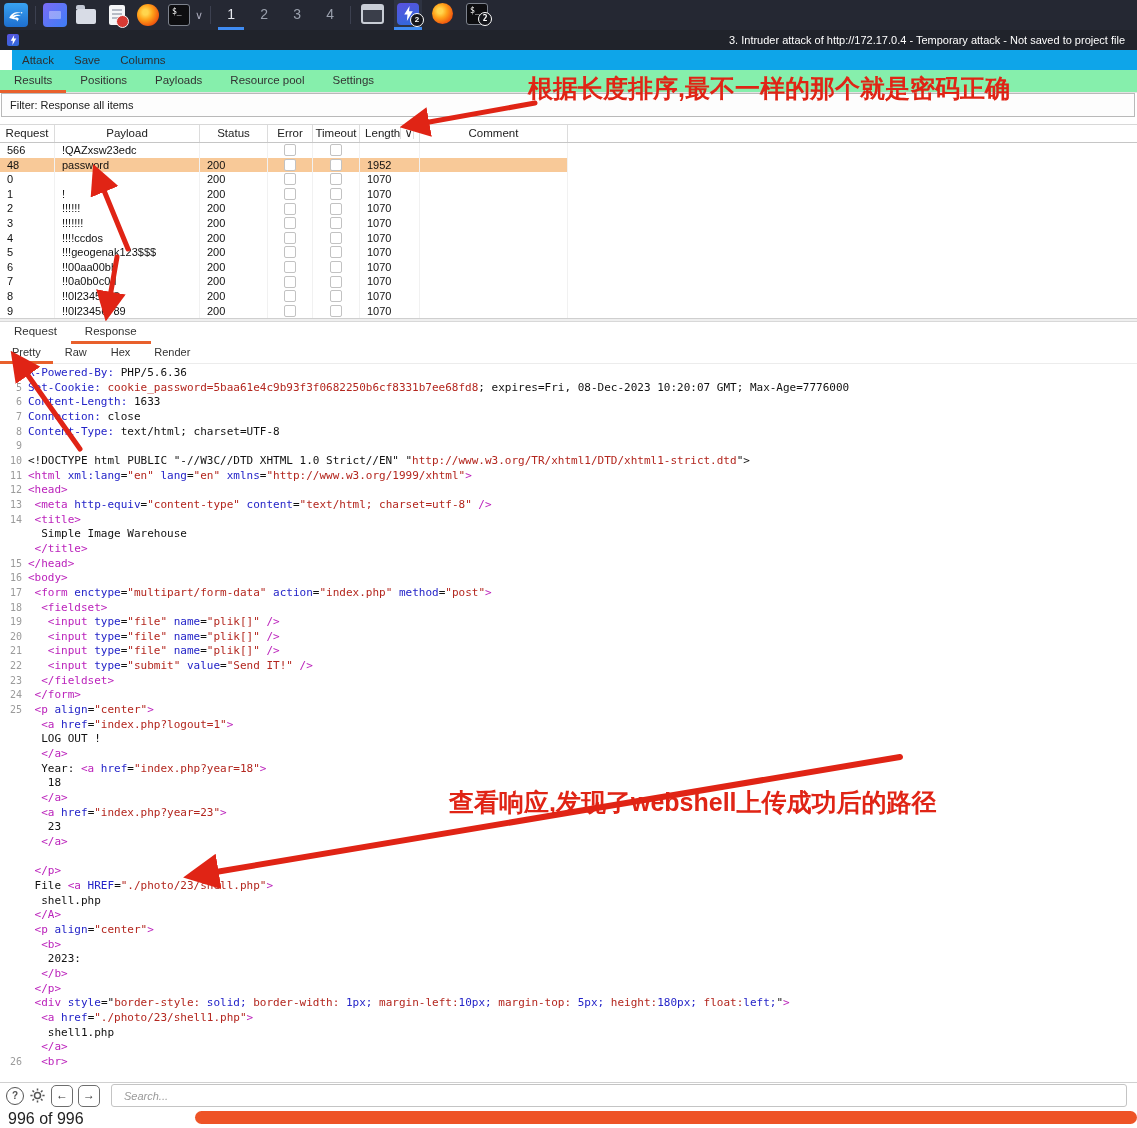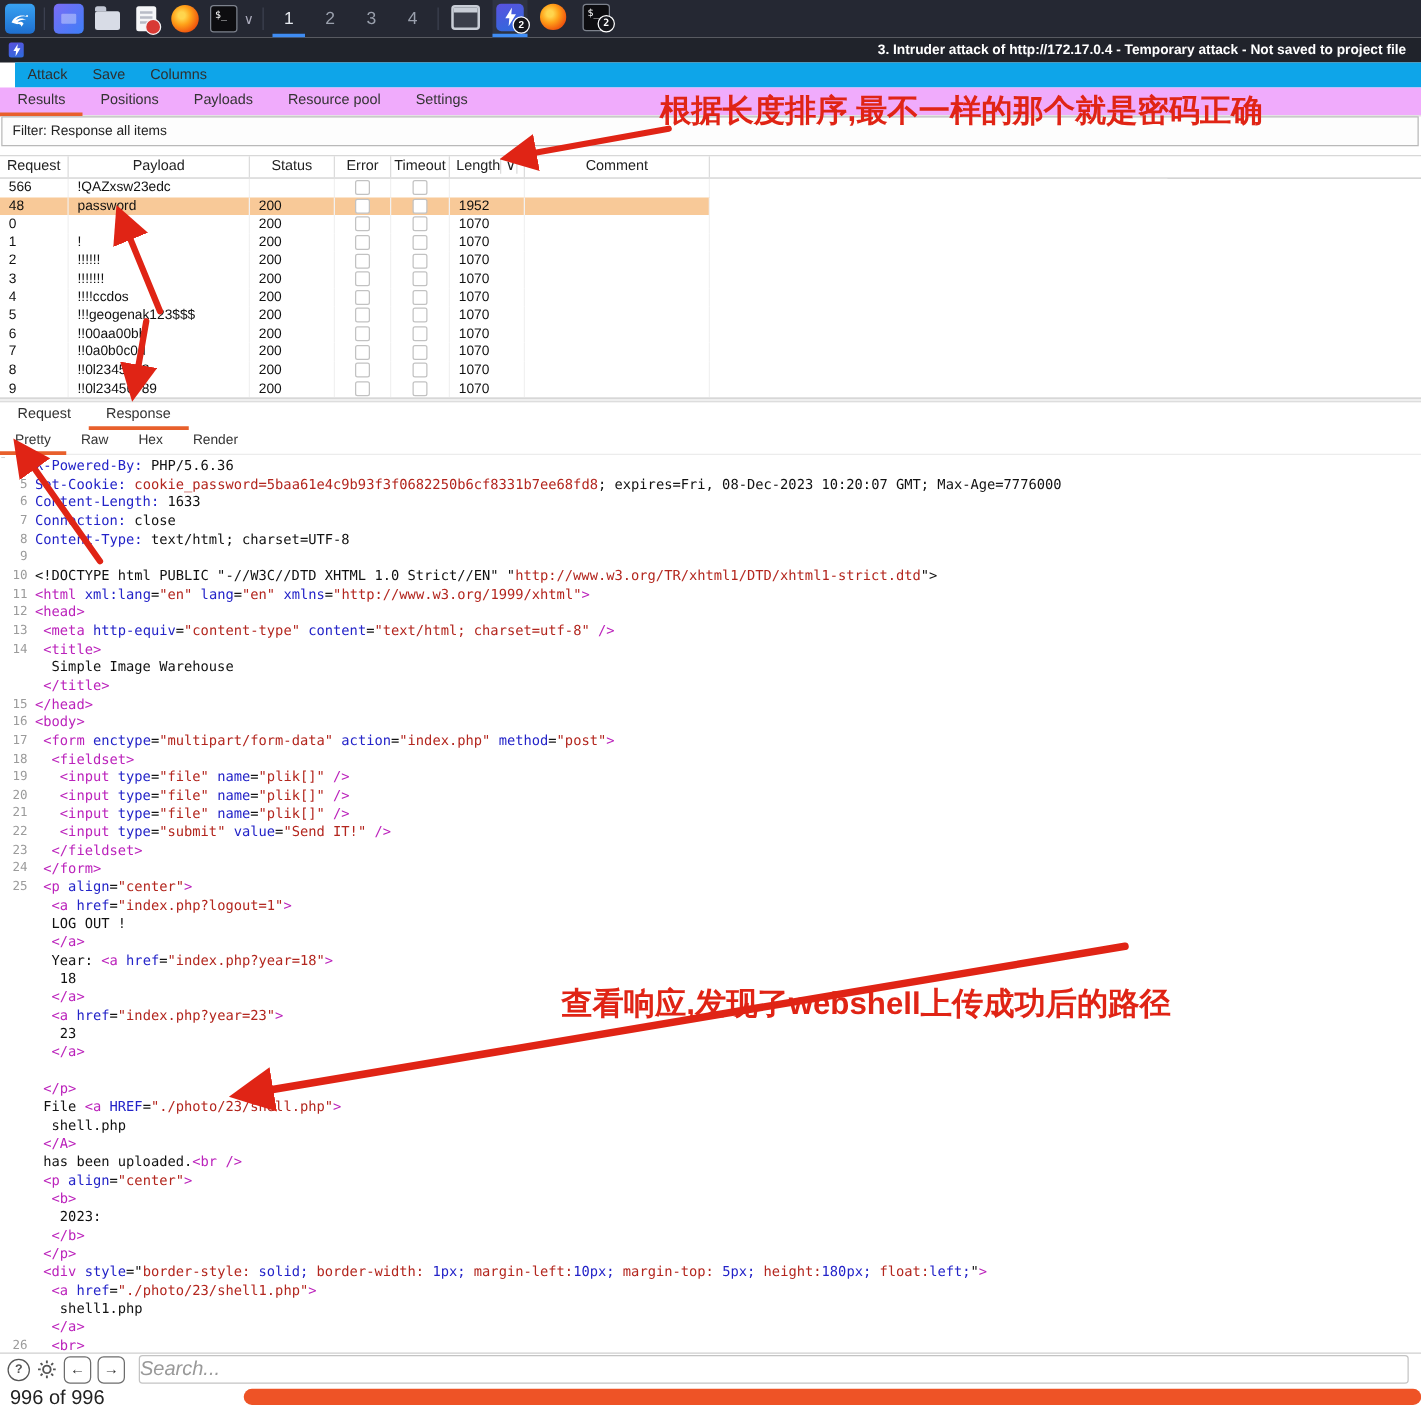--- a/index.html
+++ b/index.html
@@ -24,25 +24,25 @@
   .ws.act{color:#e6e9ef;border-bottom-color:#3f8cf3}
   .wbtn{height:30px;display:flex;align-items:center;border-bottom:3px solid transparent;box-sizing:border-box;padding:0 3px}
   .wbtn.act{border-bottom-color:#3f8cf3;background:#2e3342}
   .graywin{width:19px;height:16px;border:2px solid #c8cdd6;border-radius:3px;background:#3a3e4a}
   .graywin::before{content:"";display:block;height:4px;background:#c8cdd6}
   .burptile{background:linear-gradient(160deg,#5a52e0,#2d6bdb)}
   .badge{position:absolute;right:-5px;bottom:-2px;width:12px;height:12px;border-radius:50%;background:#15161c;border:1.5px solid #fff;color:#fff;font-size:8px;line-height:12px;text-align:center;font-weight:bold}
   
   .titlebar{left:0;top:30px;width:1137px;height:20px;background:#20232b}
   .titleicon{position:absolute;left:7px;top:4px;width:12px;height:12px;border-radius:2px;background:linear-gradient(160deg,#5a52e0,#2d6bdb);display:flex;align-items:center;justify-content:center}
-  .titletext{position:absolute;right:12px;top:0;line-height:20px;color:#fff;font-size:11px;font-weight:bold;white-space:nowrap}
+  .titletext{position:absolute;right:12px;top:0;line-height:20px;color:#fff;font-size:11px;font-weight:normal;white-space:nowrap}
   
   .menubar{left:12px;top:50px;width:1137px;height:20px;background:#0ea5e9;display:flex;align-items:center}
   .menubar span{padding:0 10px;font-size:11.5px;color:#2f2f2f;line-height:20px}
-  .tabbar{left:0;top:70px;width:1137px;height:23px;background:#f0abfc;display:flex;border-bottom:1px solid #e3e3e3;box-sizing:border-box}
+  .tabbar{left:0;top:70px;width:1137px;height:23px;background:#86efac;display:flex;border-bottom:1px solid #e3e3e3;box-sizing:border-box}
   .tab{padding:0 14px;font-size:11.5px;color:#333;line-height:20px;border-bottom:3px solid transparent;box-sizing:border-box;height:23px}
   .tab.sel{border-bottom-color:var(--accent)}
   .filterbar{left:1px;top:93px;width:1134px;height:24px;border:1px solid #b9b9b9;background:#fdfdfd;box-sizing:border-box;font-size:11px;color:#222;line-height:22px;padding-left:8px}
   
   .tgrid{display:grid;grid-template-columns:55px 145px 68px 45px 47px 60px 148px auto}
   .thead{left:0;top:124px;width:1137px;height:19px;border-top:1px solid #d8d8d8;border-bottom:1px solid #c6c6c6;box-sizing:border-box;background:#fff}
   .thead span{font-size:11.5px;color:#222;text-align:center;line-height:17px;border-right:1px solid #dcdcdc;white-space:nowrap;overflow:hidden}
   .thead span.nob{border-right:none}
   .sorticon{font-size:8px;color:#999}
   .tbody{left:0;top:143px;width:934px;height:175px;overflow:hidden;background:#fff}
@@ -64,21 +64,21 @@
   .codebar{position:absolute;left:1px;top:366px;width:3px;height:712px;background:#4b4e55}
   .cl{display:flex;height:14.67px;white-space:pre;font-family:"DejaVu Sans Mono",monospace;font-size:11px;line-height:14.67px}
   .ln{width:22px;flex:none;text-align:right;padding-right:6px;color:#9b9b9b;font-size:10px}
   .ct{white-space:pre}
   .c-h{color:var(--syn-h)} .c-t{color:var(--syn-t)} .c-r{color:var(--syn-r)}
   .c-g{color:var(--syn-g)} .c-a{color:var(--syn-a)}
   
   .searchbar{left:0;top:1082px;width:1137px;height:26px;border-top:1px solid #d0d0d0;background:#fff;display:flex;align-items:center;gap:5px;padding-left:6px;box-sizing:border-box}
   .helpcirc{width:16px;height:16px;border:1.5px solid #555;border-radius:50%;color:#555;font-size:10px;font-weight:bold;text-align:center;line-height:16px;flex:none}
   .navbtn{width:20px;height:20px;border:1.5px solid #6d6d6d;border-radius:5px;color:#333;font-size:12px;text-align:center;line-height:19px;flex:none;background:#fff}
-  .searchinput{flex:1;margin:0 10px 0 6px;height:19px;border:1px solid #c4c4c4;border-radius:3px;padding-left:0;font-size:16px;font-style:italic;color:#444;font-family:"Liberation Sans",sans-serif;outline:none}
+  .searchinput{flex:1;margin:0 10px 0 6px;height:19px;border:1px solid #c4c4c4;border-radius:3px;padding-left:12px;font-size:11px;font-style:italic;color:#444;font-family:"Liberation Sans",sans-serif;outline:none}
   .searchinput::placeholder{color:#999}
   .statusbar{left:0;top:1108px;width:1137px;height:20px;background:#fff}
   .matchcount{position:absolute;left:8px;top:2px;font-size:16px;color:#222}
   .progress{position:absolute;left:195px;top:3px;height:13px;width:942px;background:var(--progress);border-radius:7px}
   
   .note{position:absolute;color:var(--anno);font-weight:bold;font-size:25px;white-space:nowrap;z-index:60;font-family:"Liberation Sans",sans-serif}
   #arrows{position:absolute;left:0;top:0;width:1137px;height:1128px;z-index:55;pointer-events:none}
 </style>
 </head>
 <body>
@@ -386,21 +386,20 @@
     <div class="cl"><span class="ln"></span><span class="ct"><span class="c-t">   18</span></span></div>
     <div class="cl"><span class="ln"></span><span class="ct"><span class="c-g">  &lt;/a&gt;</span></span></div>
     <div class="cl"><span class="ln"></span><span class="ct"><span class="c-g">  &lt;a</span><span class="c-a"> href</span><span class="c-t">=</span><span class="c-r">"index.php?year=23"</span><span class="c-g">&gt;</span></span></div>
     <div class="cl"><span class="ln"></span><span class="ct"><span class="c-t">   23</span></span></div>
     <div class="cl"><span class="ln"></span><span class="ct"><span class="c-g">  &lt;/a&gt;</span></span></div>
     <div class="cl"><span class="ln"></span><span class="ct"></span></div>
     <div class="cl"><span class="ln"></span><span class="ct"><span class="c-g"> &lt;/p&gt;</span></span></div>
     <div class="cl"><span class="ln"></span><span class="ct"><span class="c-t"> File </span><span class="c-g">&lt;a</span><span class="c-a"> HREF</span><span class="c-t">=</span><span class="c-r">"./photo/23/shell.php"</span><span class="c-g">&gt;</span></span></div>
     <div class="cl"><span class="ln"></span><span class="ct"><span class="c-t">  shell.php</span></span></div>
     <div class="cl"><span class="ln"></span><span class="ct"><span class="c-g"> &lt;/A&gt;</span></span></div>
-    <div class="cl"><span class="ln"></span><span class="ct"><span class="c-t"> has been uploaded.</span><span class="c-g">&lt;br /&gt;</span></span></div>
     <div class="cl"><span class="ln"></span><span class="ct"><span class="c-g"> &lt;p</span><span class="c-a"> align</span><span class="c-t">=</span><span class="c-r">"center"</span><span class="c-g">&gt;</span></span></div>
     <div class="cl"><span class="ln"></span><span class="ct"><span class="c-g">  &lt;b&gt;</span></span></div>
     <div class="cl"><span class="ln"></span><span class="ct"><span class="c-t">   2023:</span></span></div>
     <div class="cl"><span class="ln"></span><span class="ct"><span class="c-g">  &lt;/b&gt;</span></span></div>
     <div class="cl"><span class="ln"></span><span class="ct"><span class="c-g"> &lt;/p&gt;</span></span></div>
     <div class="cl"><span class="ln"></span><span class="ct"><span class="c-g"> &lt;div</span><span class="c-a"> style</span><span class="c-t">="</span><span class="c-r">border-style:</span><span class="c-a"> solid;</span><span class="c-r"> border-width:</span><span class="c-a"> 1px;</span><span class="c-r"> margin-left:</span><span class="c-a">10px;</span><span class="c-r"> margin-top:</span><span class="c-a"> 5px;</span><span class="c-r"> height:</span><span class="c-a">180px;</span><span class="c-r"> float:</span><span class="c-a">left;</span><span class="c-t">"</span><span class="c-g">&gt;</span></span></div>
     <div class="cl"><span class="ln"></span><span class="ct"><span class="c-g">  &lt;a</span><span class="c-a"> href</span><span class="c-t">=</span><span class="c-r">"./photo/23/shell1.php"</span><span class="c-g">&gt;</span></span></div>
     <div class="cl"><span class="ln"></span><span class="ct"><span class="c-t">   shell1.php</span></span></div>
     <div class="cl"><span class="ln"></span><span class="ct"><span class="c-g">  &lt;/a&gt;</span></span></div>
     <div class="cl"><span class="ln">26</span><span class="ct"><span class="c-g">  &lt;br&gt;</span></span></div>

